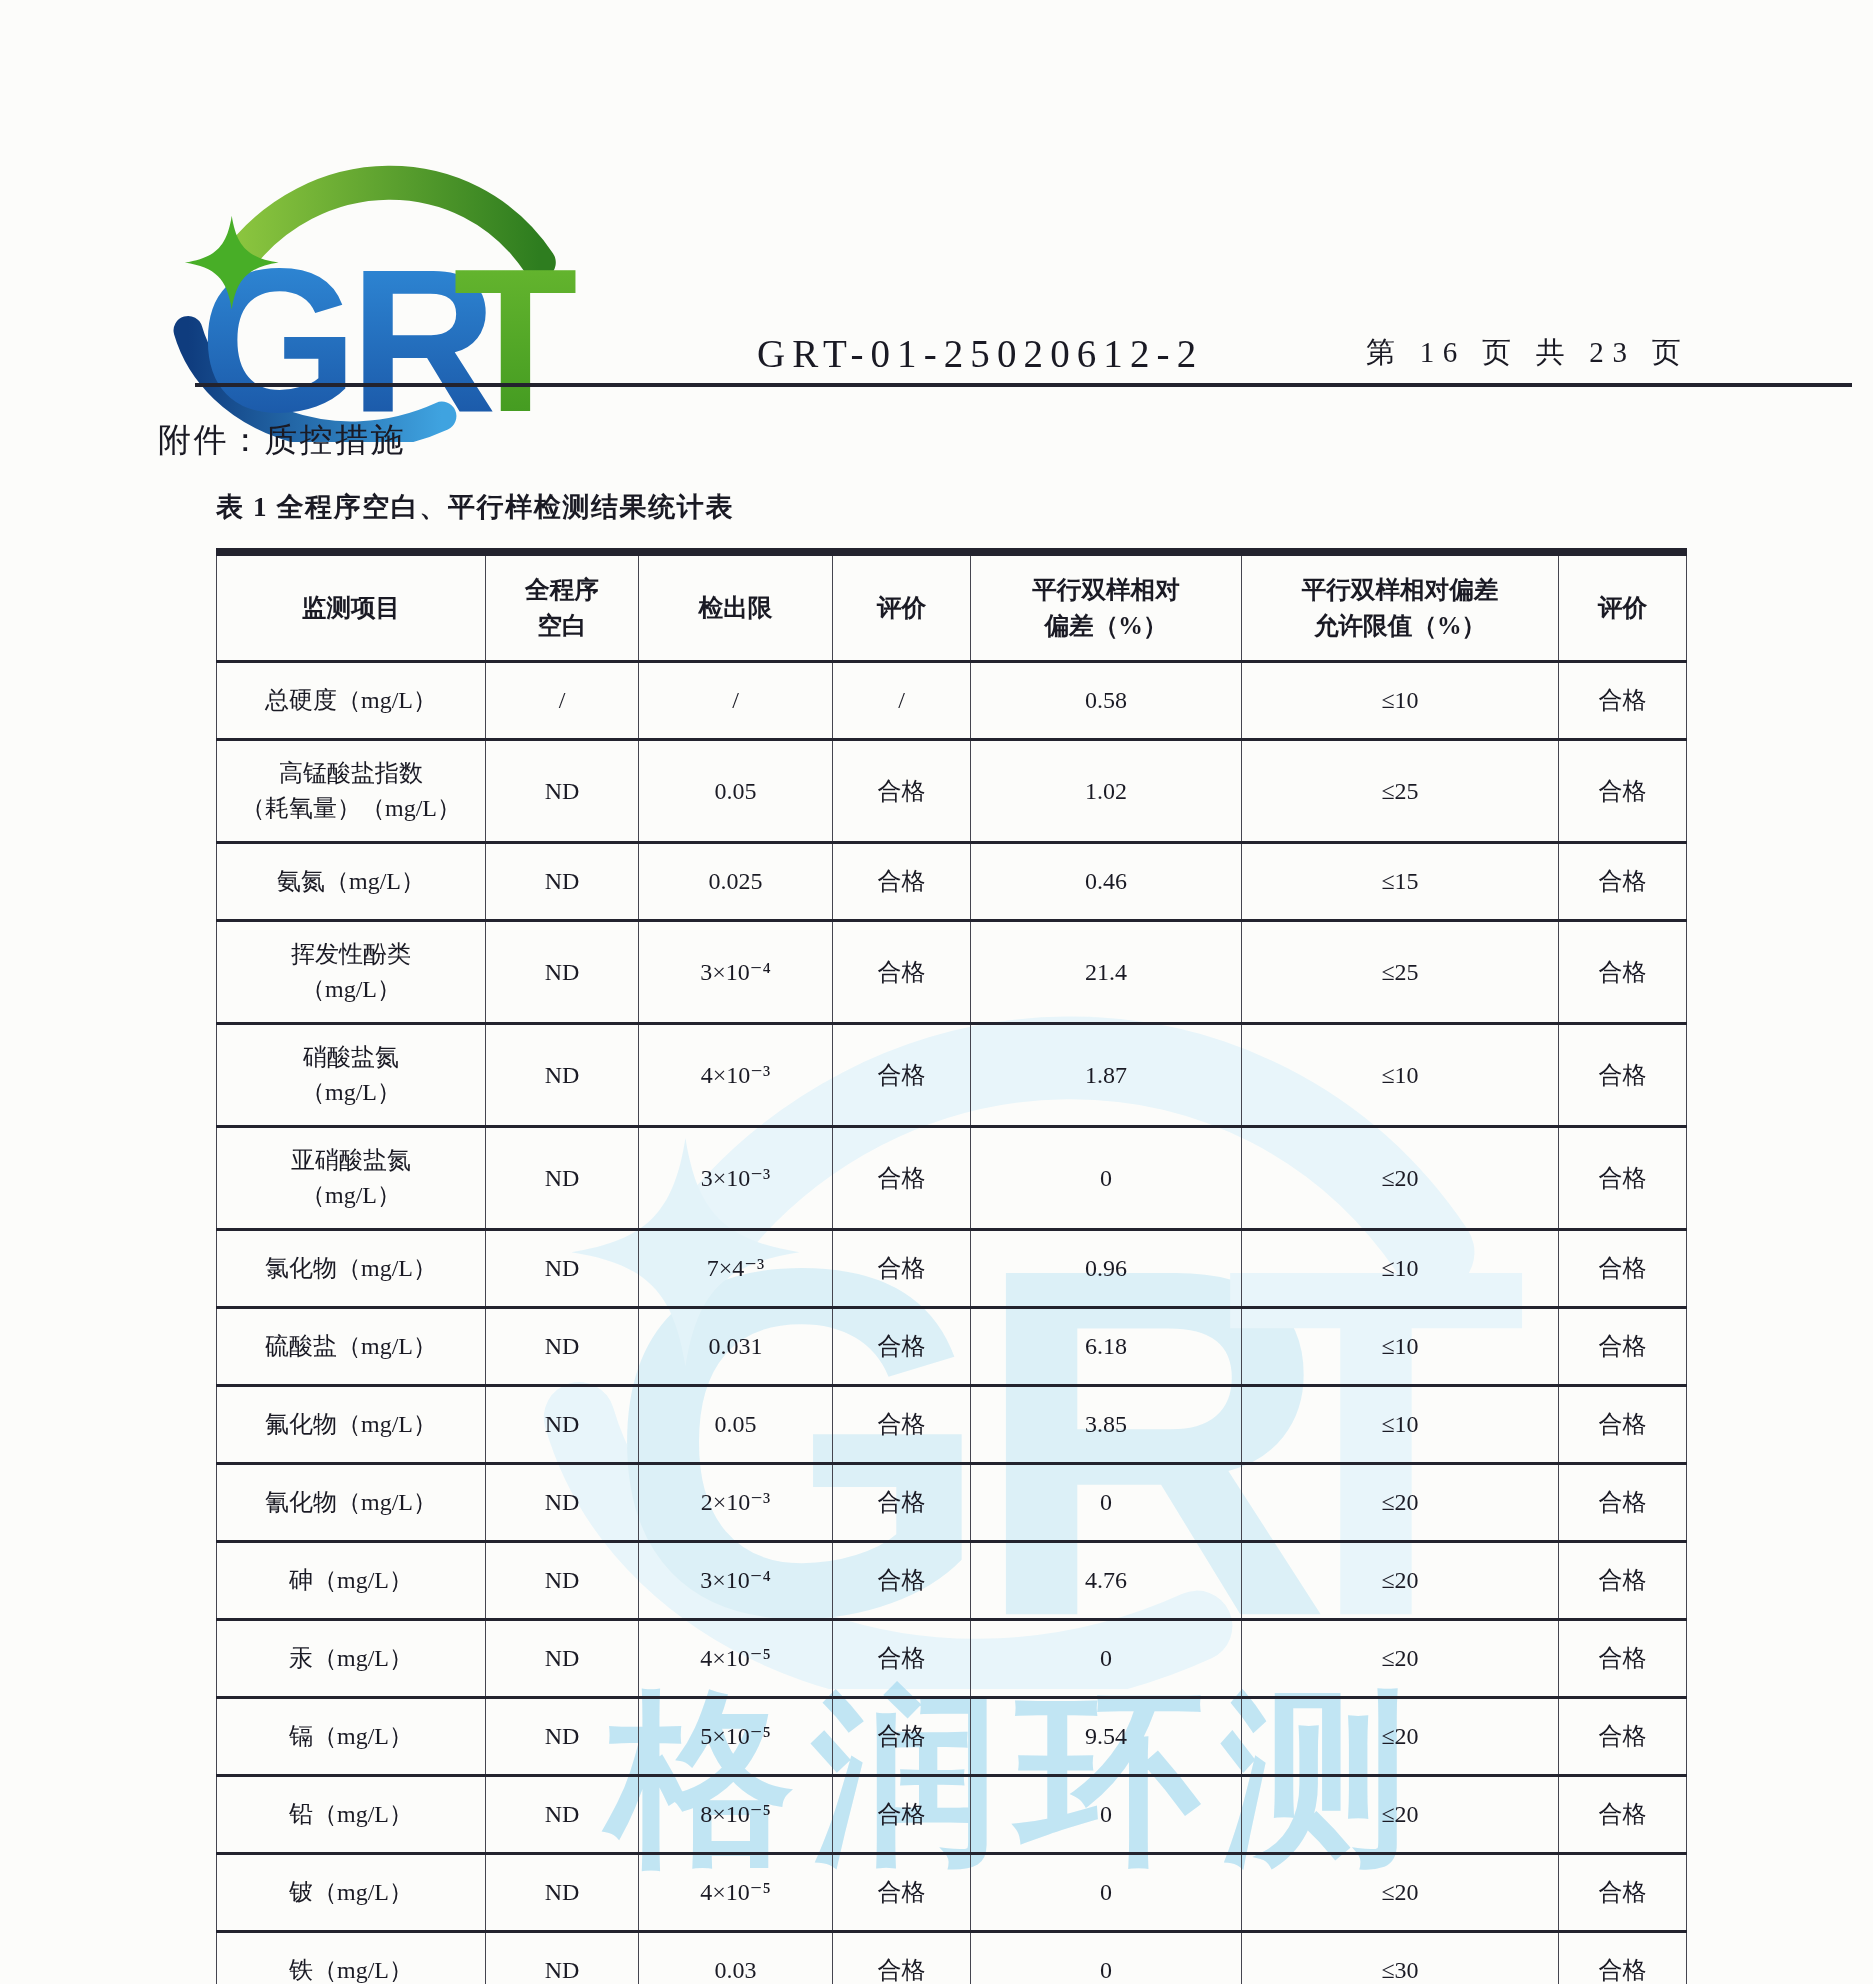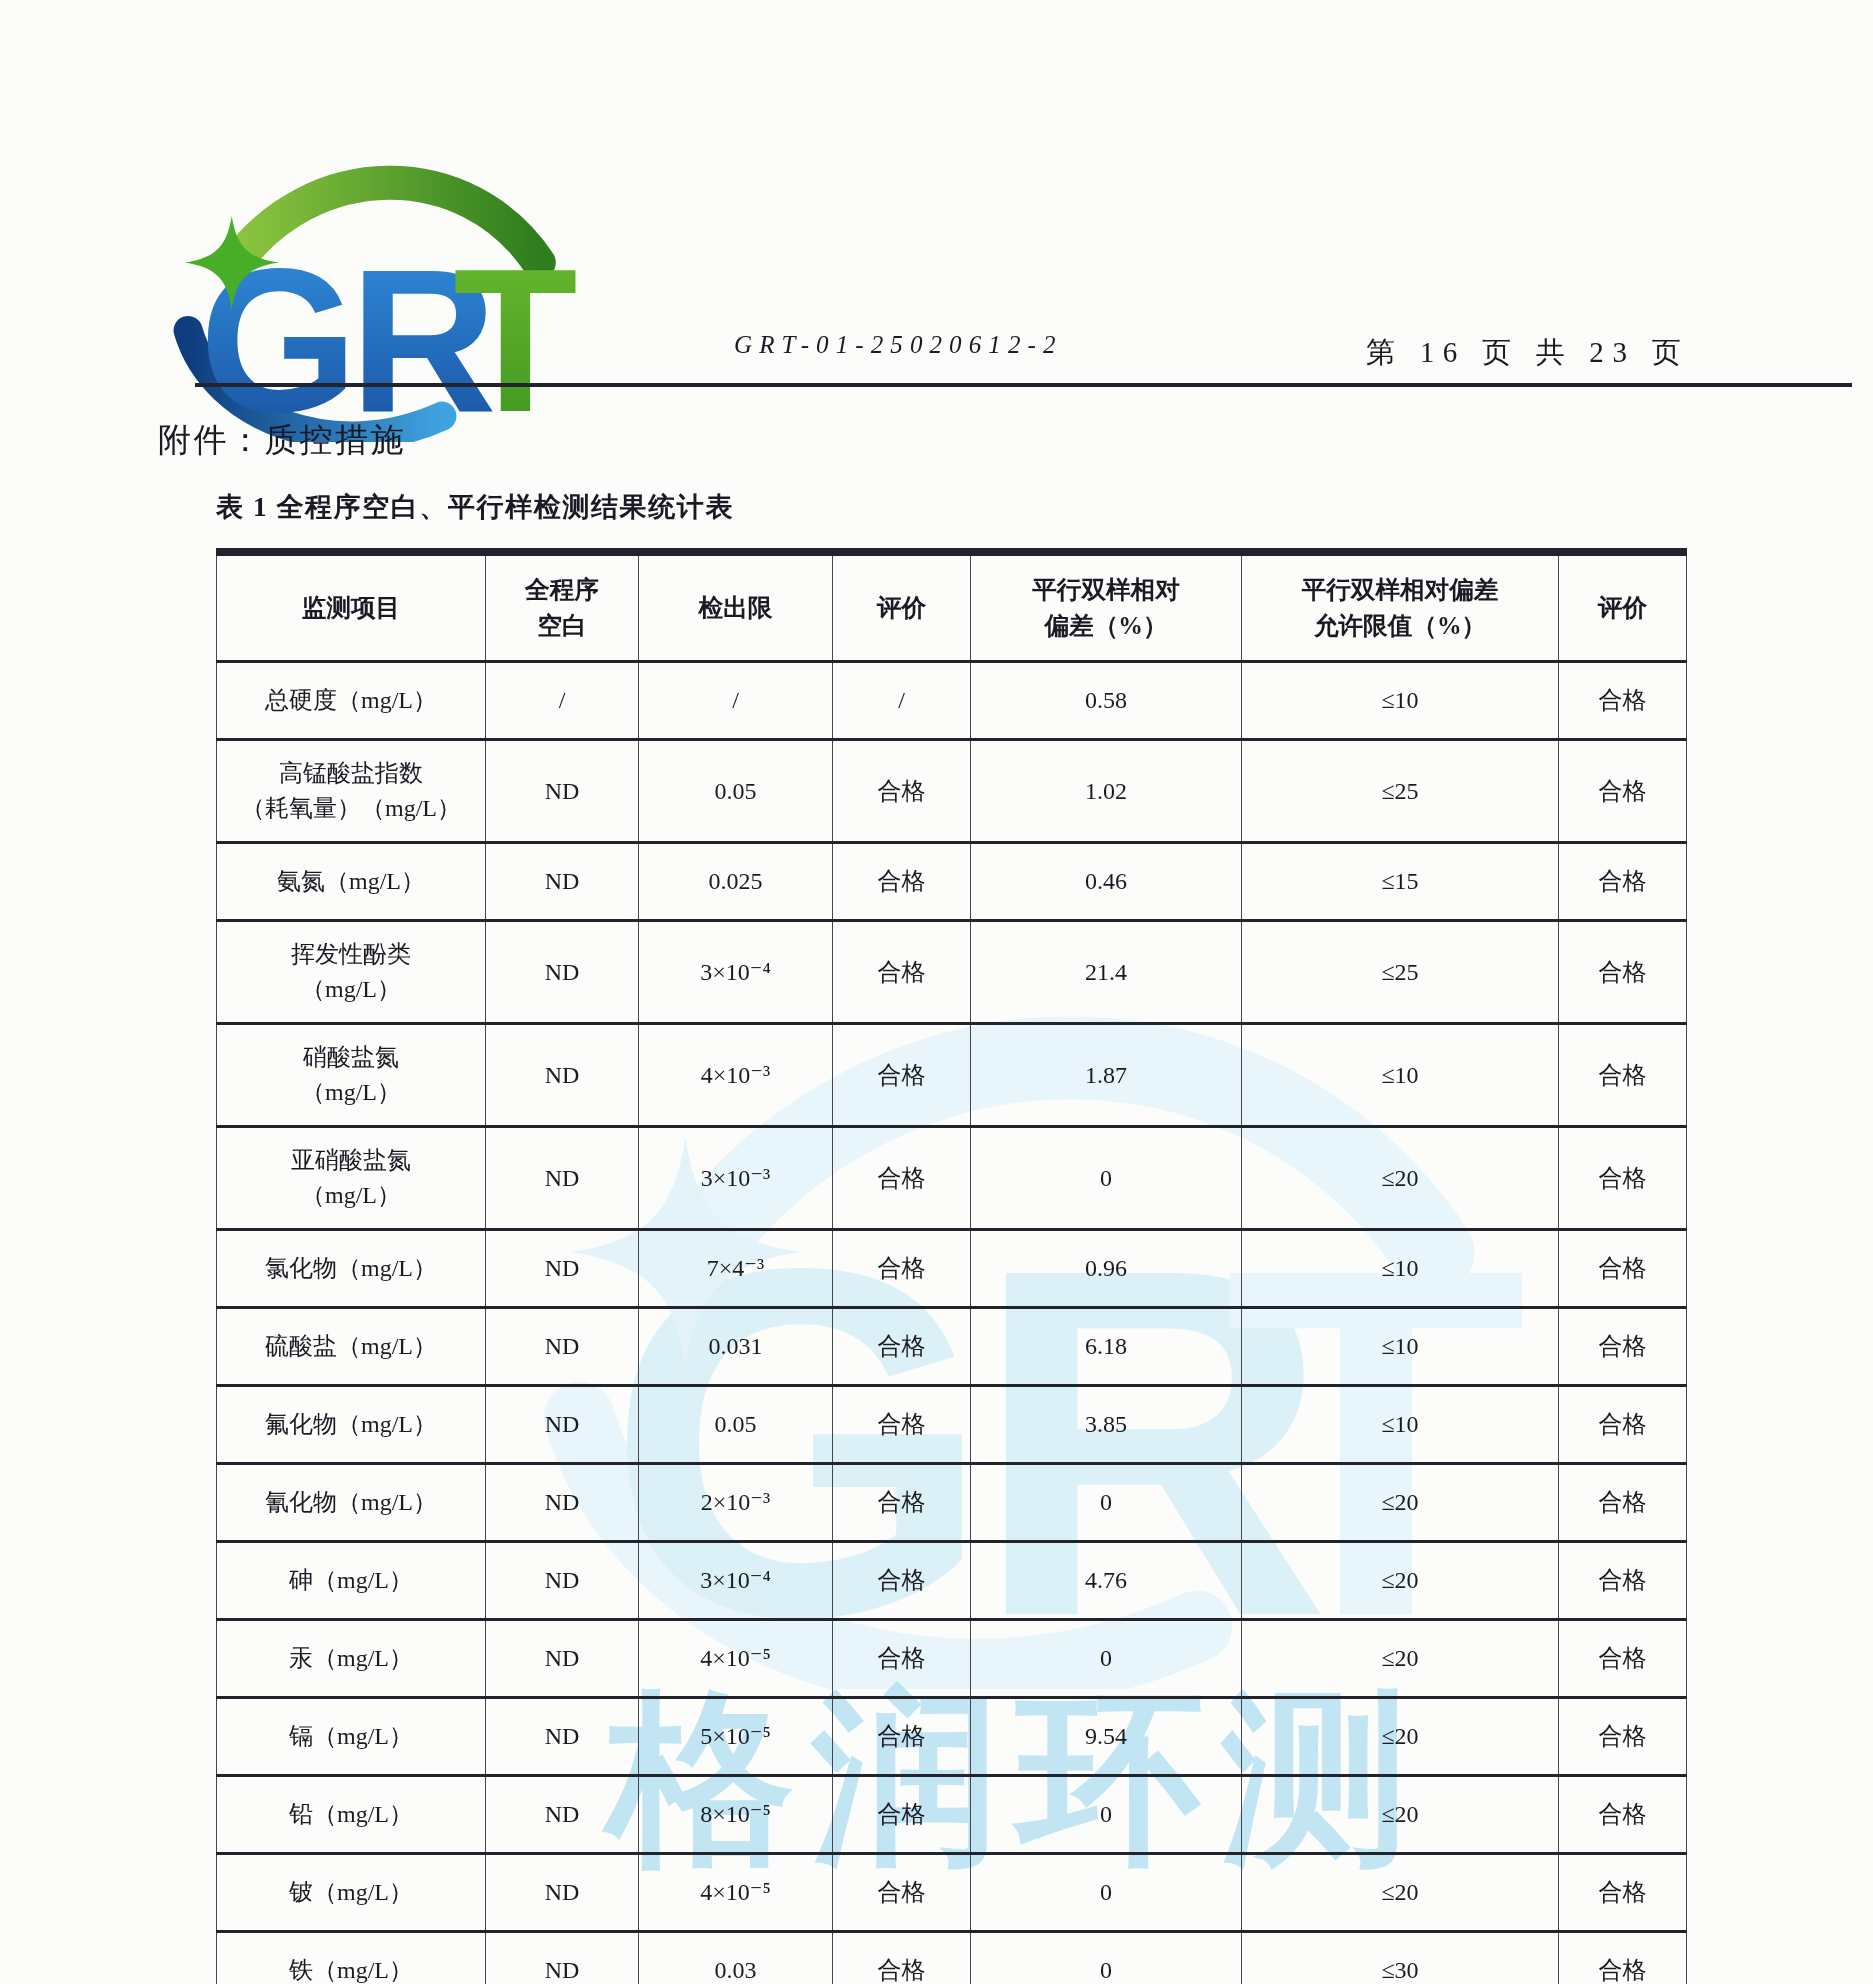--- a/index.html
+++ b/index.html
@@ -13,22 +13,22 @@
     position:relative;
     width:1874px;height:2649px;
     background:var(--paper);
     font-family:"Liberation Serif","DejaVu Serif",serif;
     color:var(--ink);
     overflow:hidden;
   }
   
   .logo-box{position:absolute;left:157px;top:143px;width:421px;height:302px;}
   .doc-code{
-    position:absolute;left:734px;top:331px;
-    font-size:25px;letter-spacing:7.1px;white-space:nowrap;font-style:italic;
+    position:absolute;left:757px;top:331px;
+    font-size:39px;letter-spacing:7.1px;white-space:nowrap;
   }
   .page-info{
     position:absolute;left:1366px;top:333px;
     font-size:29px;letter-spacing:8.7px;white-space:nowrap;text-align:right;
   }
   .header-rule{
     position:absolute;left:195px;top:383px;width:1657px;height:3.6px;
     background:var(--line-heavy);
   }
   .attachment-heading{

